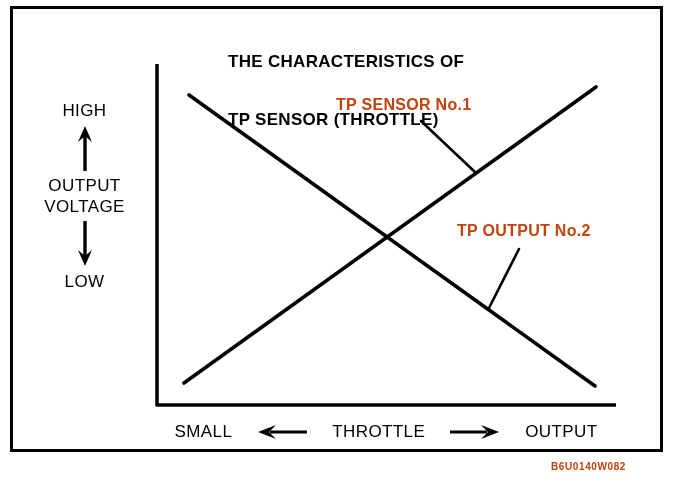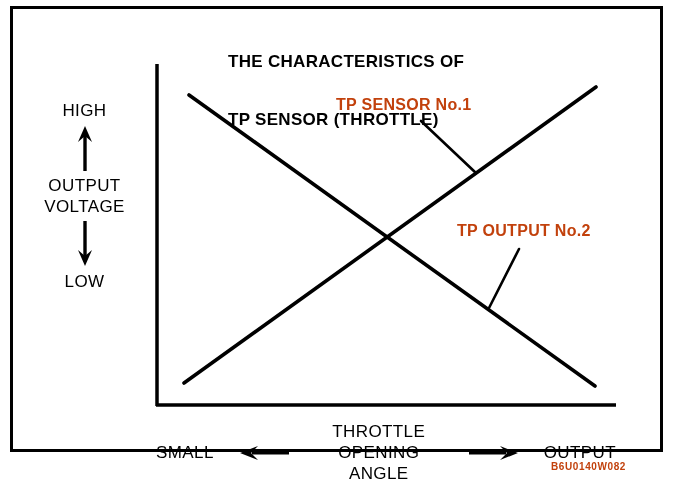--- a/index.html
+++ b/index.html
@@ -84,21 +84,21 @@
     position: absolute;
     left: 156px;
     top: 421px;
     width: 460px;
     display: flex;
     align-items: center;
     justify-content: center;
     gap: 24px;
   }
   #x-axis-center {
-    text-align: center;
+    text-align: left;
     line-height: 21px;
   }
 </style>
 </head>
 <body>
 
 <div id="figure">
 
   <div id="frame-border"></div>
 
@@ -148,21 +148,20 @@
   <div id="x-axis-block">
     <div class="axis-word">SMALL</div>
     <div style="display:flex;align-items:center;">
       <svg width="52" height="20" viewBox="0 0 52 20" xmlns="http://www.w3.org/2000/svg">
         <line x1="51" y1="10" x2="14" y2="10" stroke="#000000" stroke-width="3.2"></line>
         <path d="M2 10 L20 3 L13 10 L20 17 Z" fill="#000000"></path>
       </svg>
     </div>
     <div id="x-axis-center">
       <div class="axis-word">THROTTLE</div>
-      <div class="axis-word">OPENING ANGLE</div>
     </div>
     <div style="display:flex;align-items:center;">
       <svg width="52" height="20" viewBox="0 0 52 20" xmlns="http://www.w3.org/2000/svg">
         <line x1="1" y1="10" x2="38" y2="10" stroke="#000000" stroke-width="3.2"></line>
         <path d="M50 10 L32 3 L39 10 L32 17 Z" fill="#000000"></path>
       </svg>
     </div>
     <div class="axis-word">OUTPUT</div>
   </div>
 

